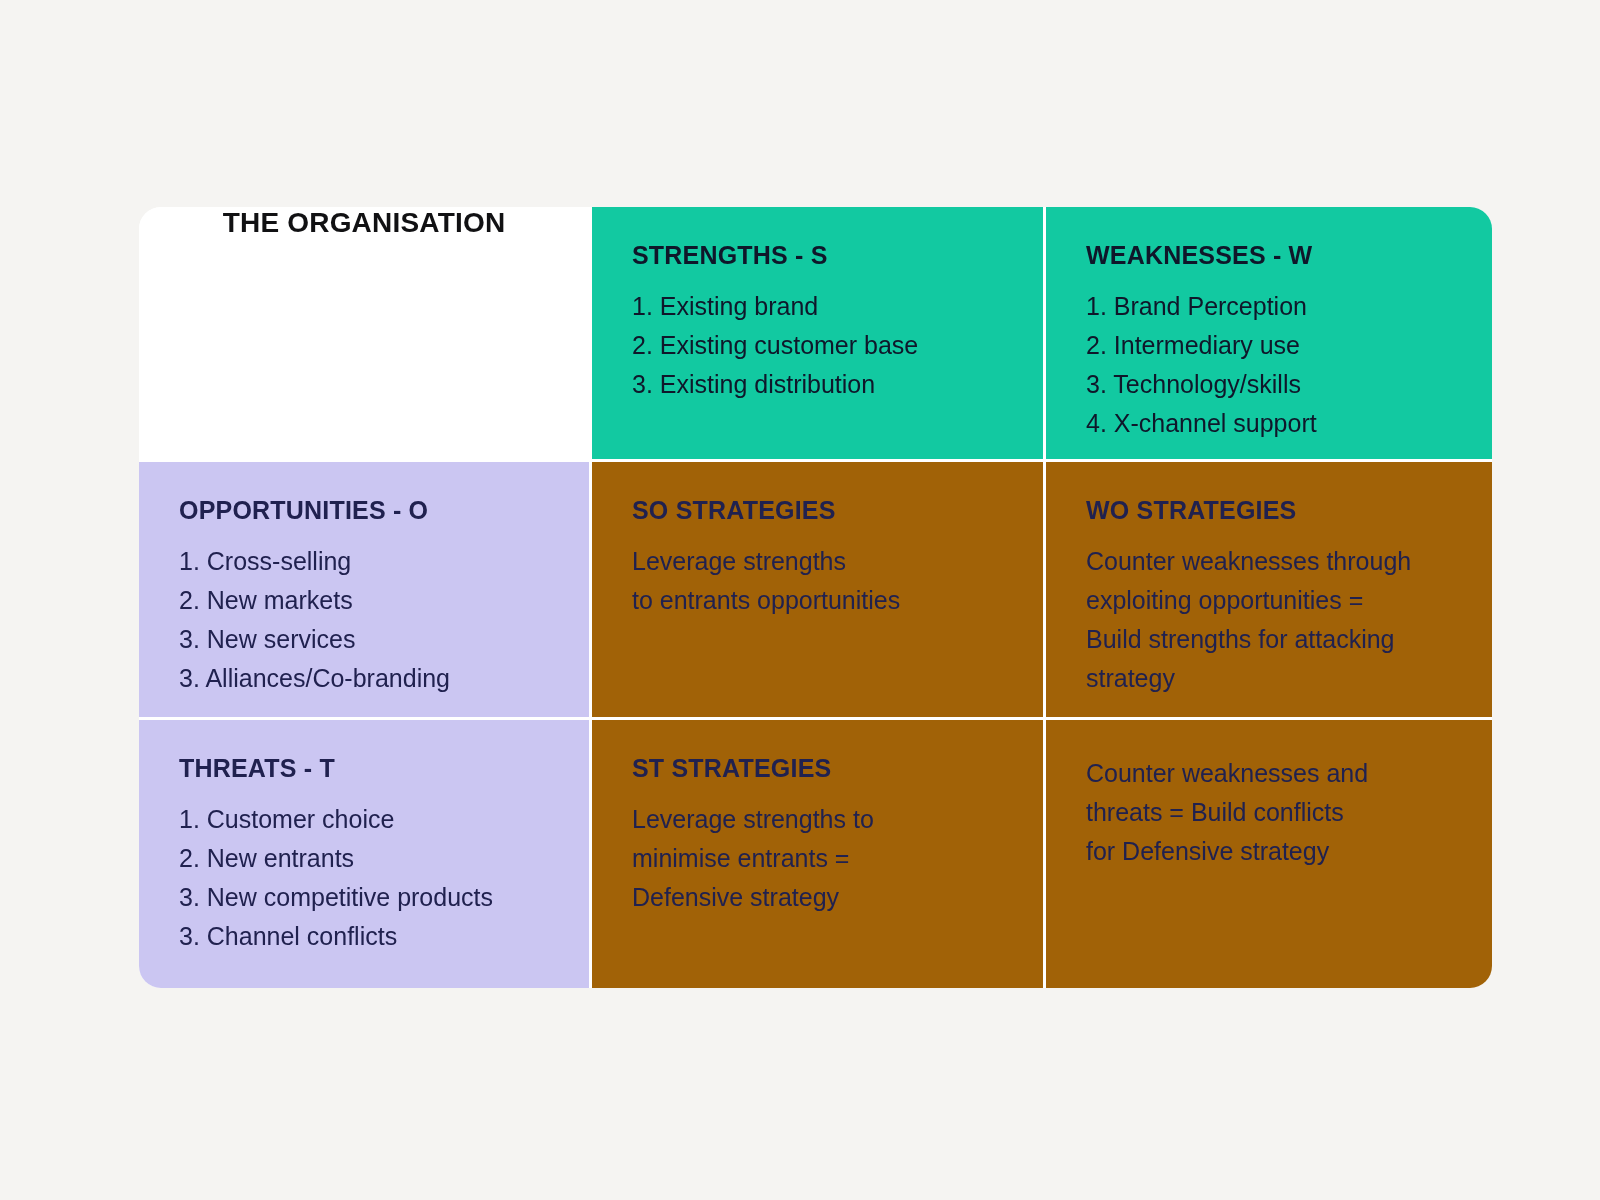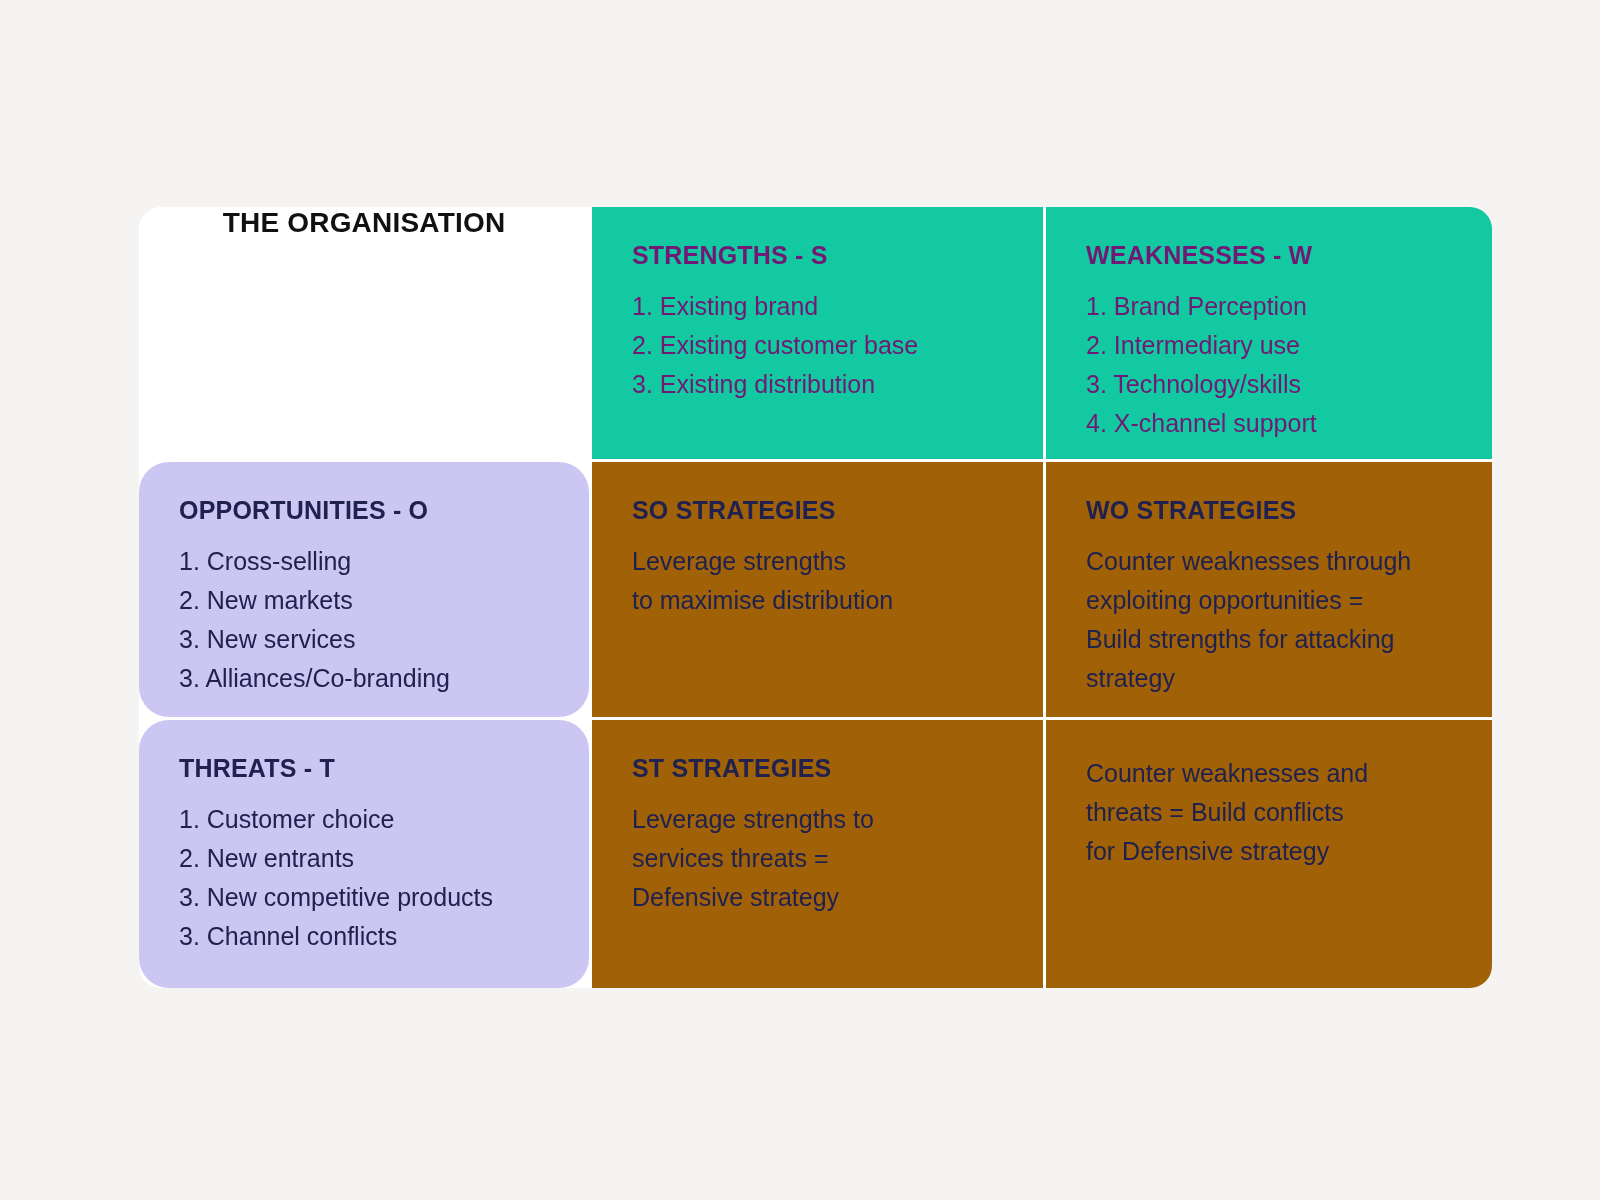--- a/index.html
+++ b/index.html
@@ -34,22 +34,22 @@
   }
 
   .cell-corner {
     background: #FFFFFF;
     display: flex;
     align-items: flex-start;
     justify-content: center;
     padding: 0;
   }
 
-  .cell-green  { background: #12C9A1; color: #701a75; }
-  .cell-purple { background: #CBC6F2; color: #20214F; border-radius: 30px; }
+  .cell-green  { background: #12C9A1; color: #0f172a; }
+  .cell-purple { background: #CBC6F2; color: #20214F; }
   .cell-yellow { background: #a16207; color: #20214F; }
 
   .corner-title {
     font-size: 28px;
     font-weight: 700;
     color: #111113;
     letter-spacing: 0.2px;
   }
 
   .cell-title {
@@ -94,21 +94,21 @@
       <div class="cell-title">OPPORTUNITIES - O</div>
       <div class="cell-line">1. Cross-selling</div>
       <div class="cell-line">2. New markets</div>
       <div class="cell-line">3. New services</div>
       <div class="cell-line">3. Alliances/Co-branding</div>
     </div>
 
     <div class="cell cell-yellow">
       <div class="cell-title">SO STRATEGIES</div>
       <div class="cell-line">Leverage strengths</div>
-      <div class="cell-line">to maximise distribution</div>
+      <div class="cell-line">to entrants opportunities</div>
     </div>
 
     <div class="cell cell-yellow">
       <div class="cell-title">WO STRATEGIES</div>
       <div class="cell-line">Counter weaknesses through</div>
       <div class="cell-line">exploiting opportunities =</div>
       <div class="cell-line">Build strengths for attacking</div>
       <div class="cell-line">strategy</div>
     </div>
 
@@ -116,21 +116,21 @@
       <div class="cell-title">THREATS - T</div>
       <div class="cell-line">1. Customer choice</div>
       <div class="cell-line">2. New entrants</div>
       <div class="cell-line">3. New competitive products</div>
       <div class="cell-line">3. Channel conflicts</div>
     </div>
 
     <div class="cell cell-yellow">
       <div class="cell-title">ST STRATEGIES</div>
       <div class="cell-line">Leverage strengths to</div>
-      <div class="cell-line">services threats =</div>
+      <div class="cell-line">minimise entrants =</div>
       <div class="cell-line">Defensive strategy</div>
     </div>
 
     <div class="cell cell-yellow">
       <div class="cell-line">Counter weaknesses and</div>
       <div class="cell-line">threats = Build conflicts</div>
       <div class="cell-line">for Defensive strategy</div>
     </div>
 
   </div>

